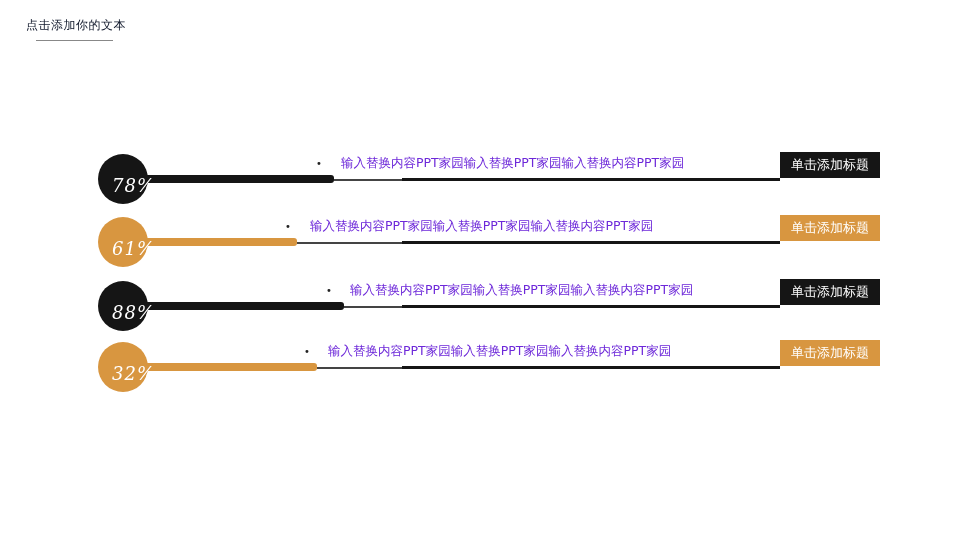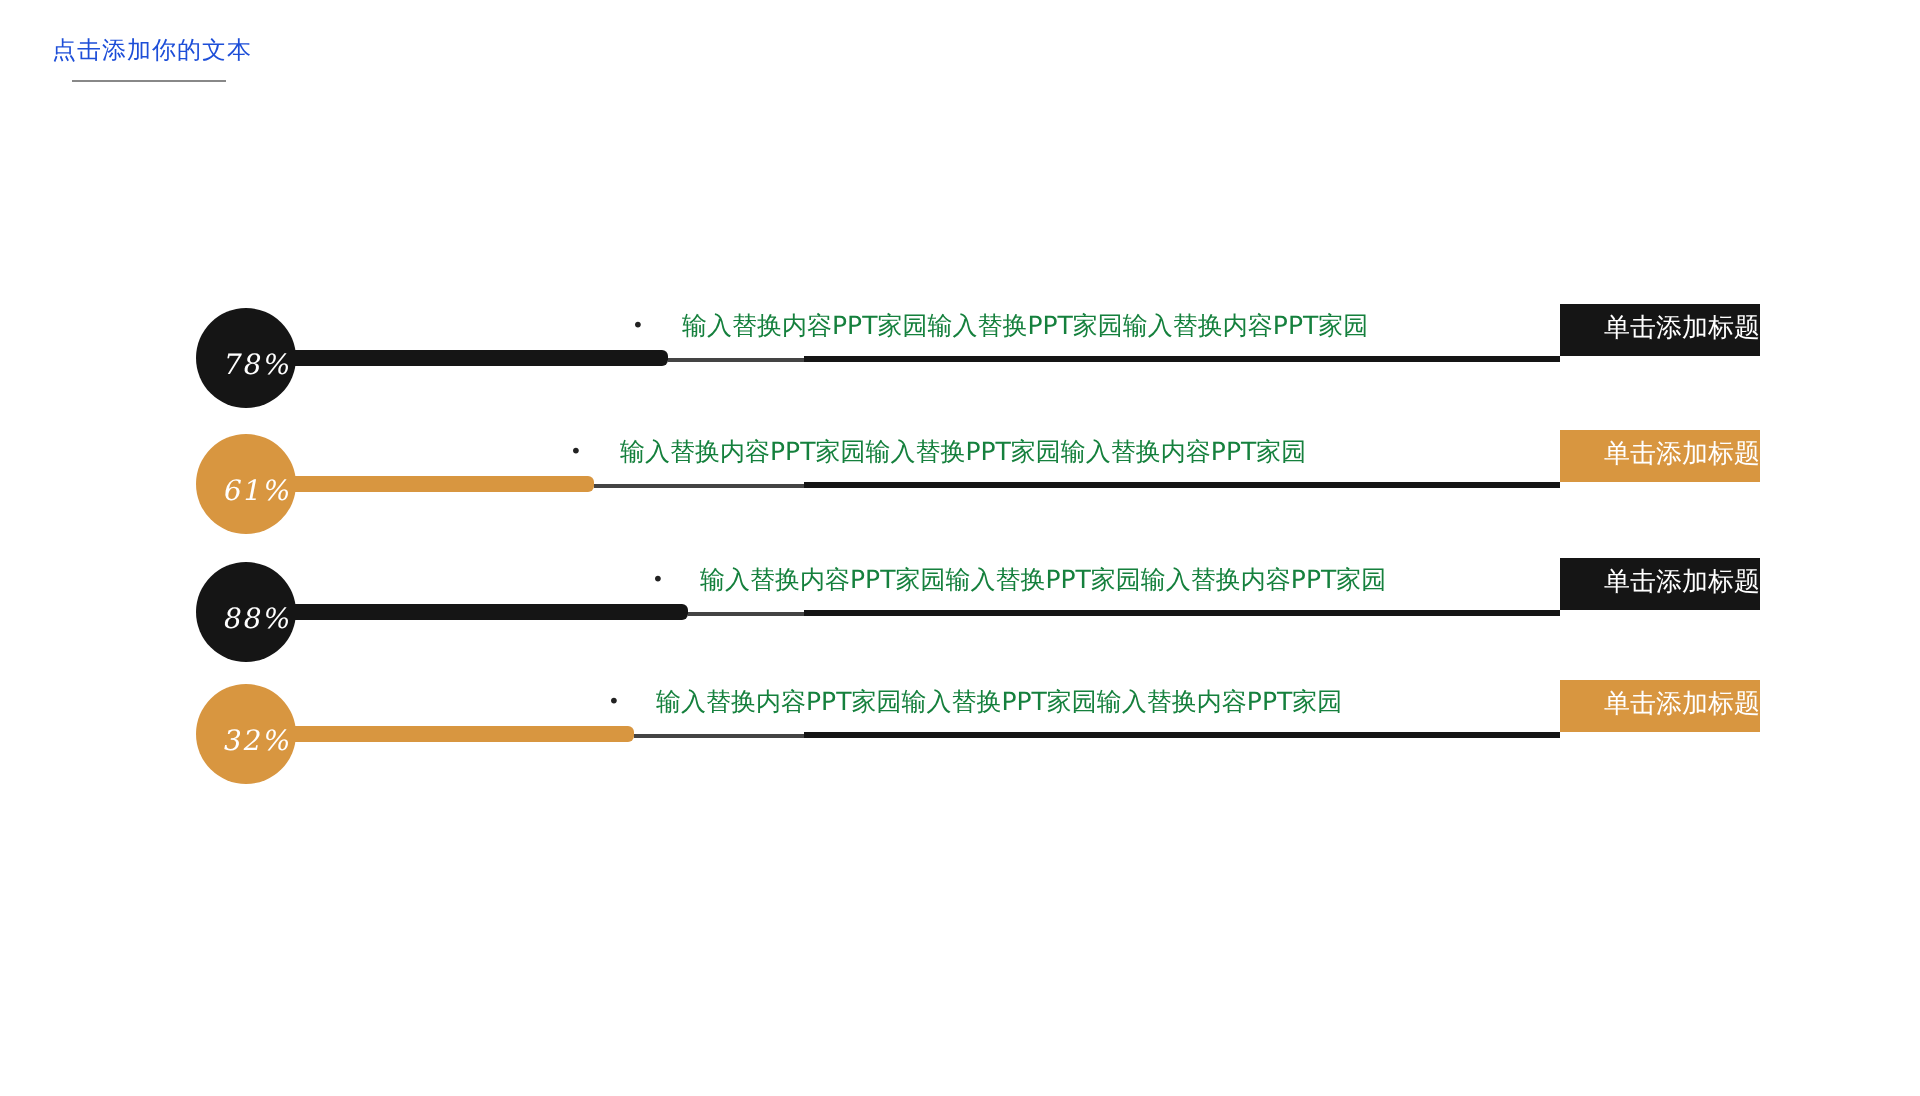--- a/index.html
+++ b/index.html
@@ -3,55 +3,55 @@
   <meta charset="utf-8">
   <style>
     html, body { margin: 0; padding: 0; }
     body {
       width: 960px; height: 548px; position: relative; overflow: hidden;
       background: #ffffff;
       font-family: "DejaVu Sans", "Liberation Sans", sans-serif;
     }
     .header-title {
       position: absolute; left: 26px; top: 17px;
-      font-size: 12px; color: #1d4ed8; letter-spacing: 0.5px;
+      font-size: 12px; color: #0f172a; letter-spacing: 0.5px;
     }
     .header-underline {
       position: absolute; left: 36px; top: 40px; width: 77px; height: 1px;
       background: #888;
     }
     .row { position: absolute; left: 0; width: 960px; height: 60px; }
     .circle {
       position: absolute; left: 98px; width: 50px; height: 50px; border-radius: 50%;
       top: 0;
     }
     .pct {
       position: absolute; left: 112px; top: 21px;
       font-family: "DejaVu Serif", "Liberation Serif", serif;
-      font-style: italic; font-size: 14px; color: #fff; letter-spacing: 1px;
+      font-style: italic; font-size: 18px; color: #fff; letter-spacing: 1px;
     }
     .thick-bar {
       position: absolute; left: 146px; top: 21px; height: 8px;
       border-radius: 0 3px 3px 0;
     }
     .thin-line {
       position: absolute; top: 25px; height: 2px; background: #444;
     }
     .thin-line-strong {
       position: absolute; left: 402px; top: 24px; width: 378px; height: 3px; background: #151515;
     }
     .bullet {
       position: absolute; top: 4px; font-size: 10px; color: #222;
     }
     .desc {
-      position: absolute; top: 1px; font-size: 12.5px; color: #15803d; white-space: nowrap;
+      position: absolute; top: 1px; font-size: 12.5px; color: #6d28d9; white-space: nowrap;
     }
     .title-box {
       position: absolute; left: 780px; top: -2px; width: 100px; height: 26px;
-      color: #fff; font-size: 13px; line-height: 26px; text-align: right;
+      color: #fff; font-size: 13px; line-height: 26px; text-align: center;
     }
     .dark { background: #151515; }
     .gold { background: #d89640; }
   </style>
 </head>
 <body>
 
 <div class="header-title">点击添加你的文本</div>
 <div class="header-underline"></div>
 

